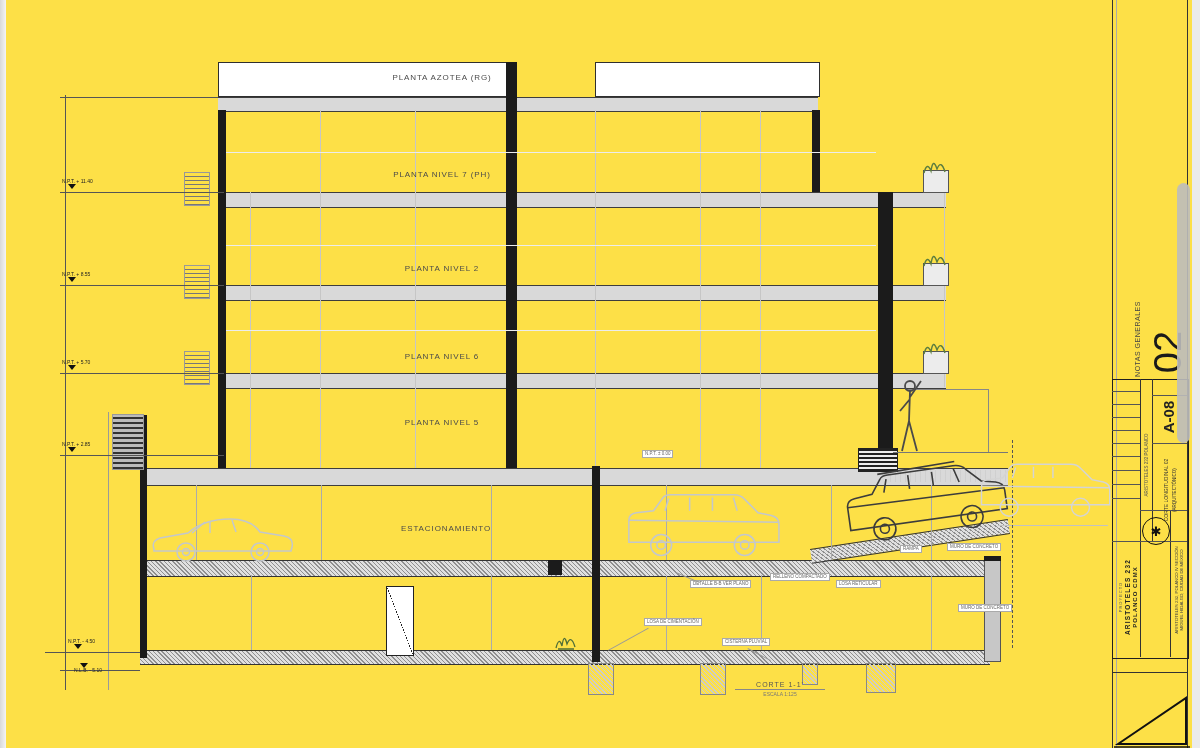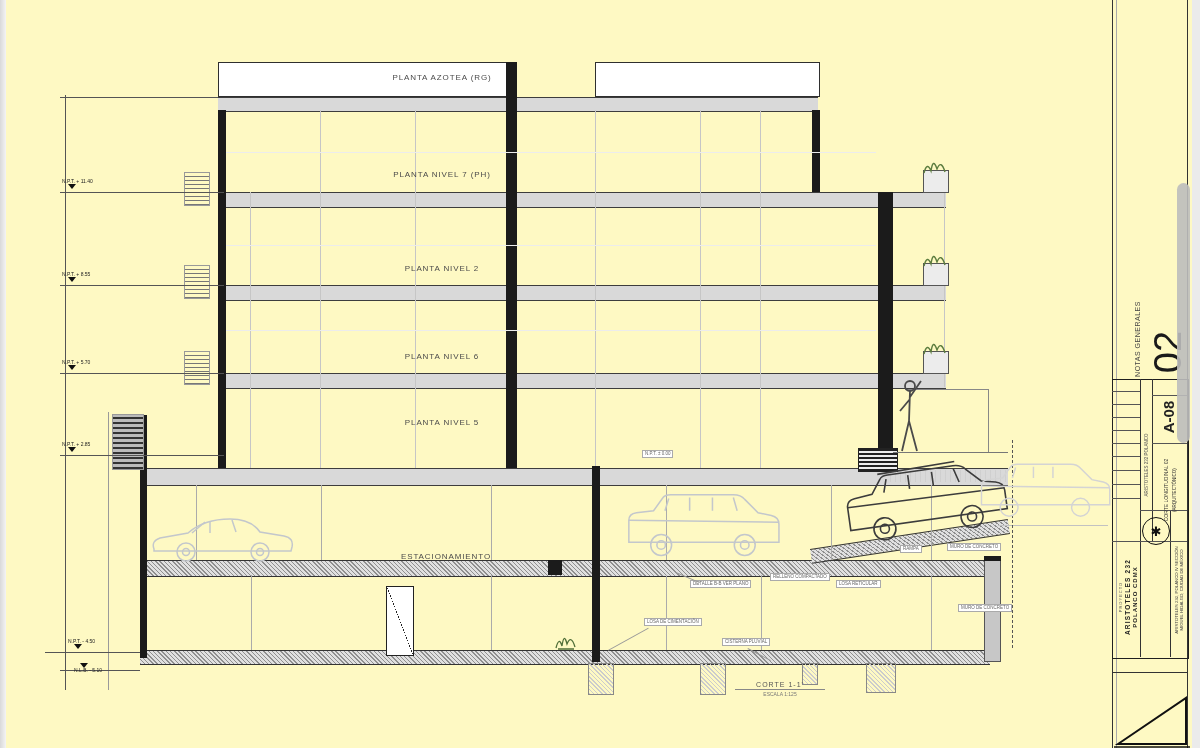--- a/index.html
+++ b/index.html
@@ -1,16 +1,16 @@
 <!DOCTYPE html>
 <html><head>
 <meta charset="utf-8">
 <style>
   html,body{margin:0;padding:0;background:#fff;font-family:"Liberation Sans",sans-serif;}
-  #sheet{position:relative;width:1200px;height:748px;background:#fef9c3;overflow:hidden;}
+  #sheet{position:relative;width:1200px;height:748px;background:#fde047;overflow:hidden;}
   i{display:block;}
   .abs{position:absolute;}
   .vl{position:absolute;width:1px;background:#8a8a8a;}
   .hl{position:absolute;height:1px;background:#555;}
   .col{position:absolute;background:#1b1b1b;}
   .slab{position:absolute;background:#d9d9d9;border-top:1px solid #3d3d3d;border-bottom:1px solid #3d3d3d;}
   .hatch{position:absolute;background:repeating-linear-gradient(45deg,#8f8f8f 0 1px,#e0e0e0 1px 3px);border-top:1px solid #333;border-bottom:1px solid #333;}
   .mull{position:absolute;width:1px;background:#c6c6c6;}
   .thin{position:absolute;width:1px;background:#ababab;}
   .faint{position:absolute;height:1px;background:#ececec;}
@@ -127,21 +127,21 @@
     <div class="mk" style="left:62px;top:360px;"><span>N.P.T. + 5.70</span><i class="tri"></i></div>
     <div class="mk" style="left:62px;top:442px;"><span>N.P.T. + 2.85</span><i class="tri"></i></div>
     <div class="mk" style="left:68px;top:639px;"><span>N.P.T. - 4.50</span><i class="tri"></i></div>
     <div class="mk" style="left:74px;top:663px;"><i class="tri"></i><span>N.L.B. - 5.10</span></div>
 
     <span class="lbl" style="left:442px;top:73px;">PLANTA AZOTEA (RG)</span>
     <span class="lbl" style="left:442px;top:170px;">PLANTA NIVEL 7 (PH)</span>
     <span class="lbl" style="left:442px;top:264px;">PLANTA NIVEL 2</span>
     <span class="lbl" style="left:442px;top:352px;">PLANTA NIVEL 6</span>
     <span class="lbl" style="left:442px;top:418px;">PLANTA NIVEL 5</span>
-    <span class="lbl" style="left:446px;top:552px;">ESTACIONAMIENTO</span>
+    <span class="lbl" style="left:446px;top:524px;">ESTACIONAMIENTO</span>
 
     <i class="hl" style="left:893px;top:452px;width:115px;background:#777;"></i>
     <i class="hl" style="left:998px;top:525px;width:110px;background:#c2c2c2;"></i>
     <i class="dash" style="left:1012px;top:440px;height:208px;"></i>
     <i class="hl" style="left:905px;top:389px;width:84px;background:#888;"></i>
     <i class="vl" style="left:988px;top:389px;height:63px;background:#888;"></i>
 
     <span class="abs" style="left:148px;top:508px;"><svg width="148" height="56" viewBox="0 0 148 56">
           <g fill="none" stroke="#c3c7cc" stroke-width="1.5">
             <path d="M6 41 Q3 33 12 30 L40 25 Q56 11 82 11 Q103 11 112 24 L136 28 Q146 30 144 39 L143 43 L6 43 Z"></path>

